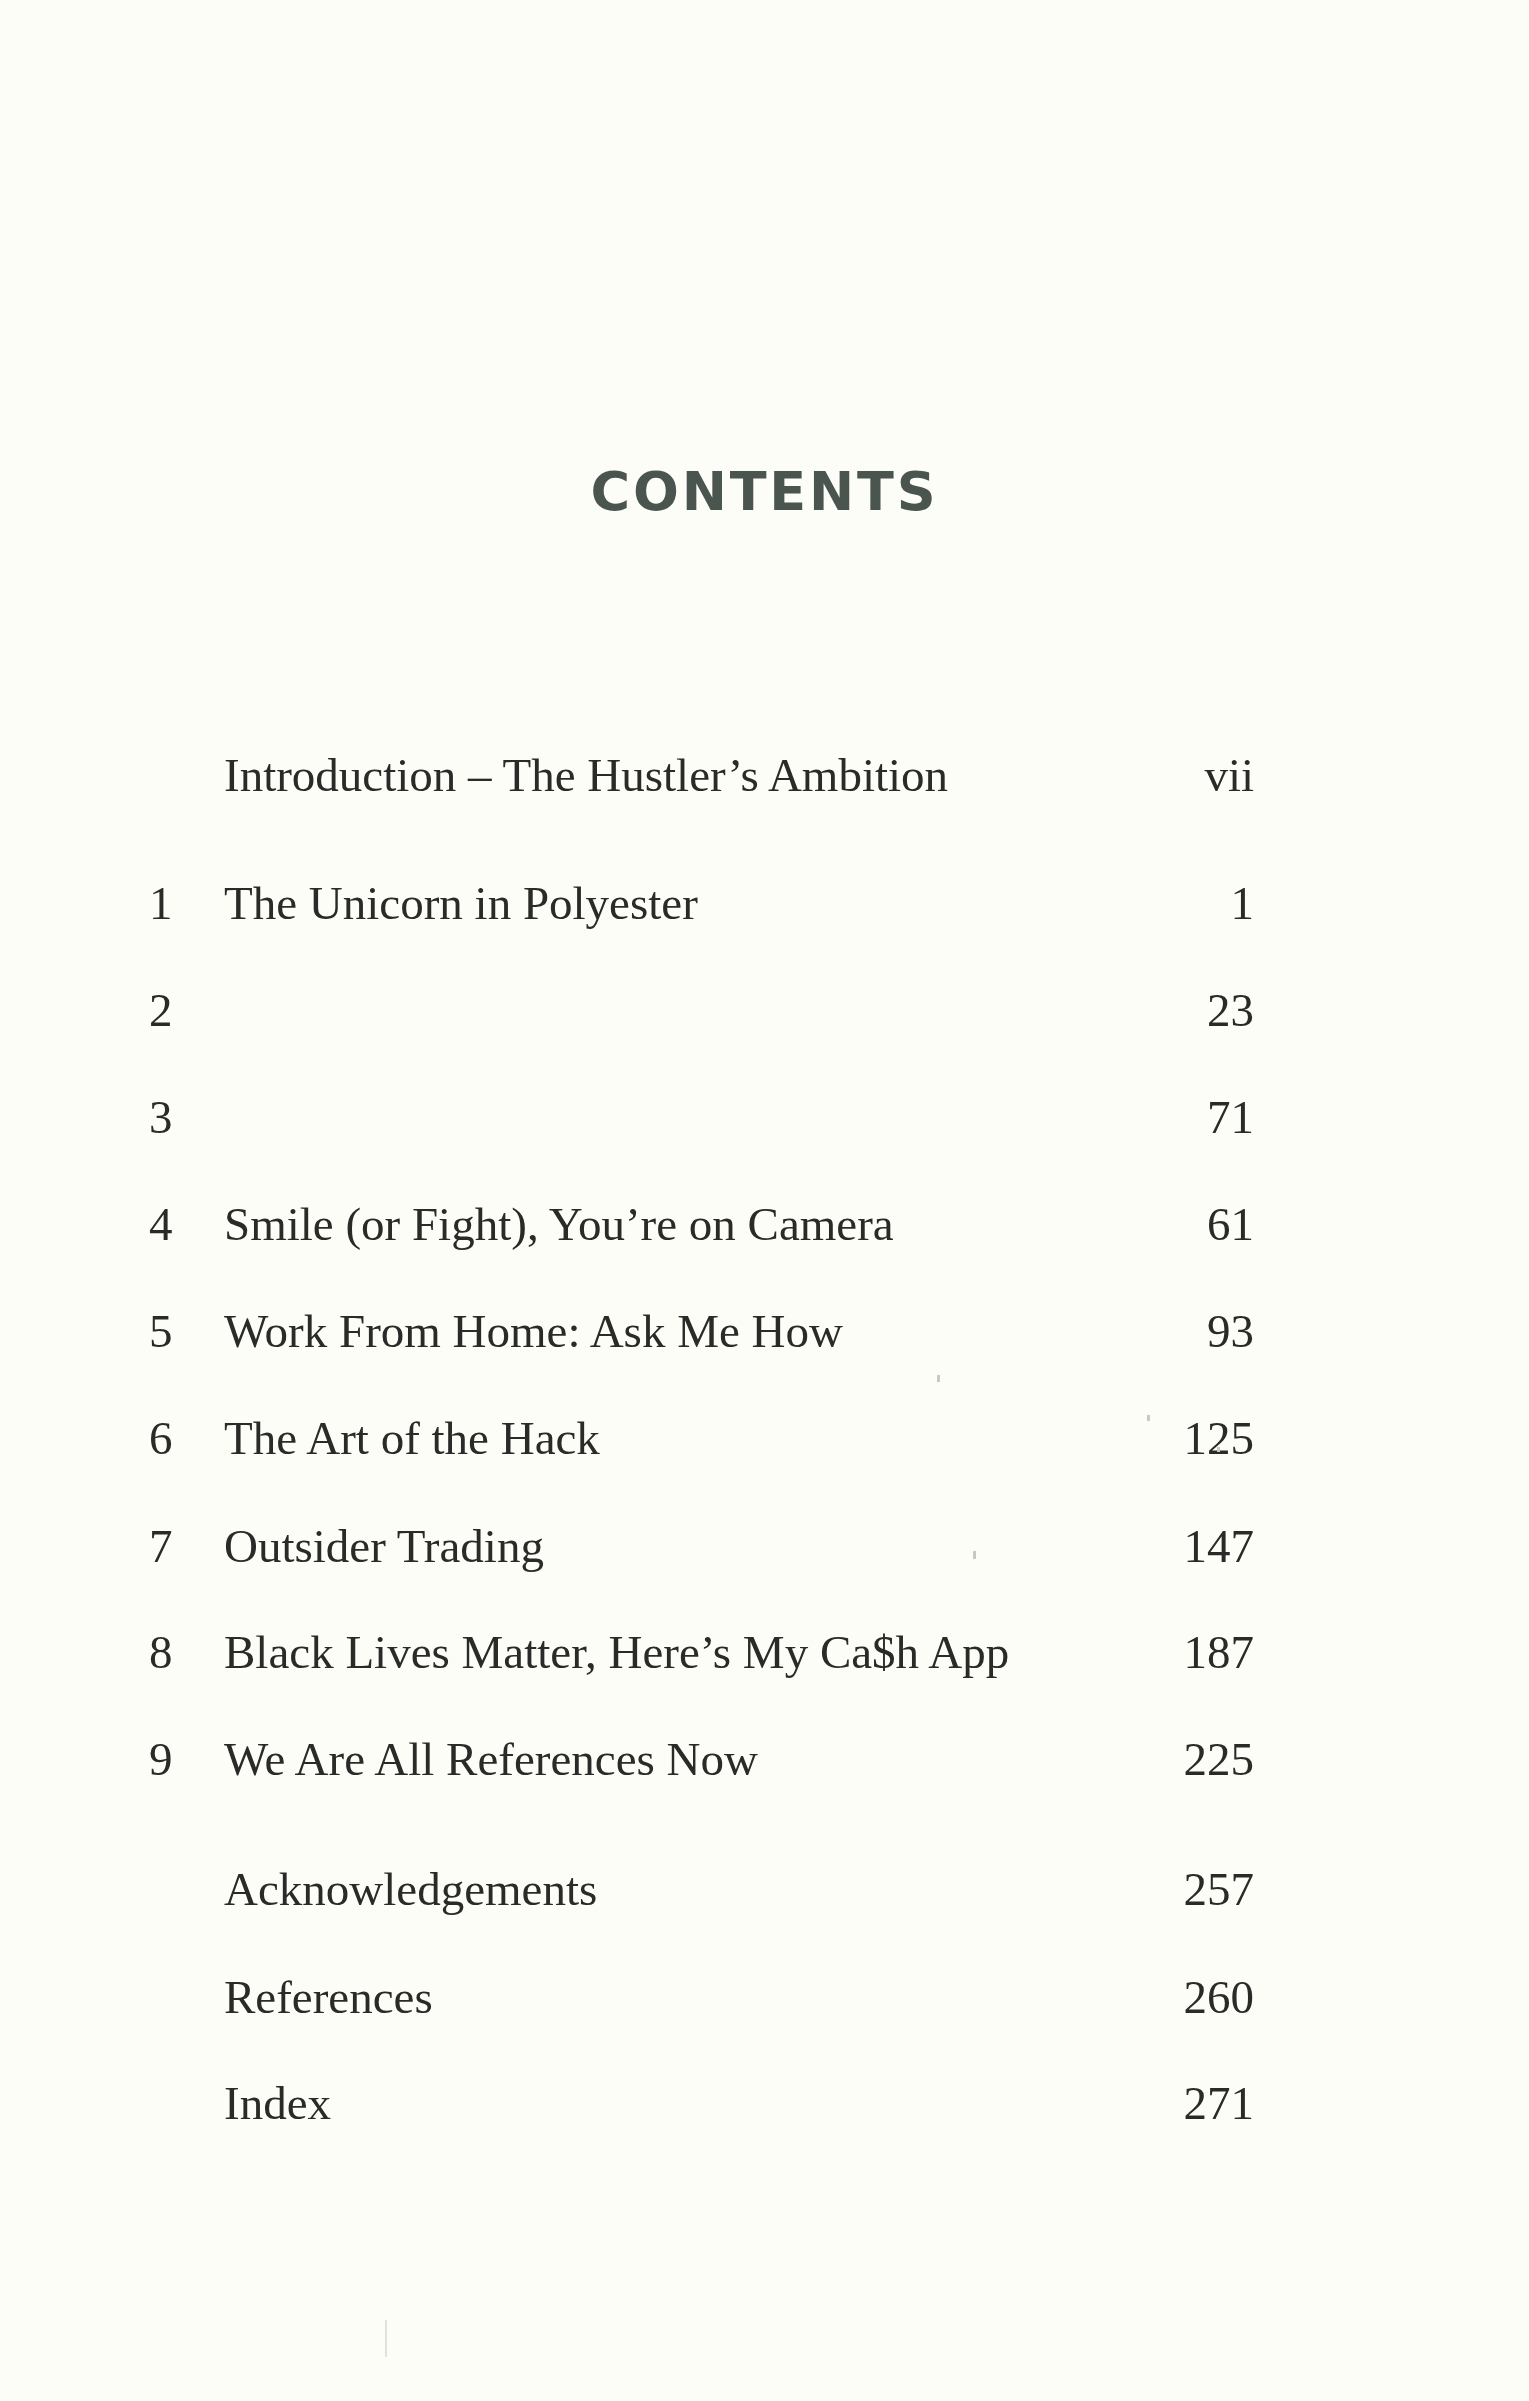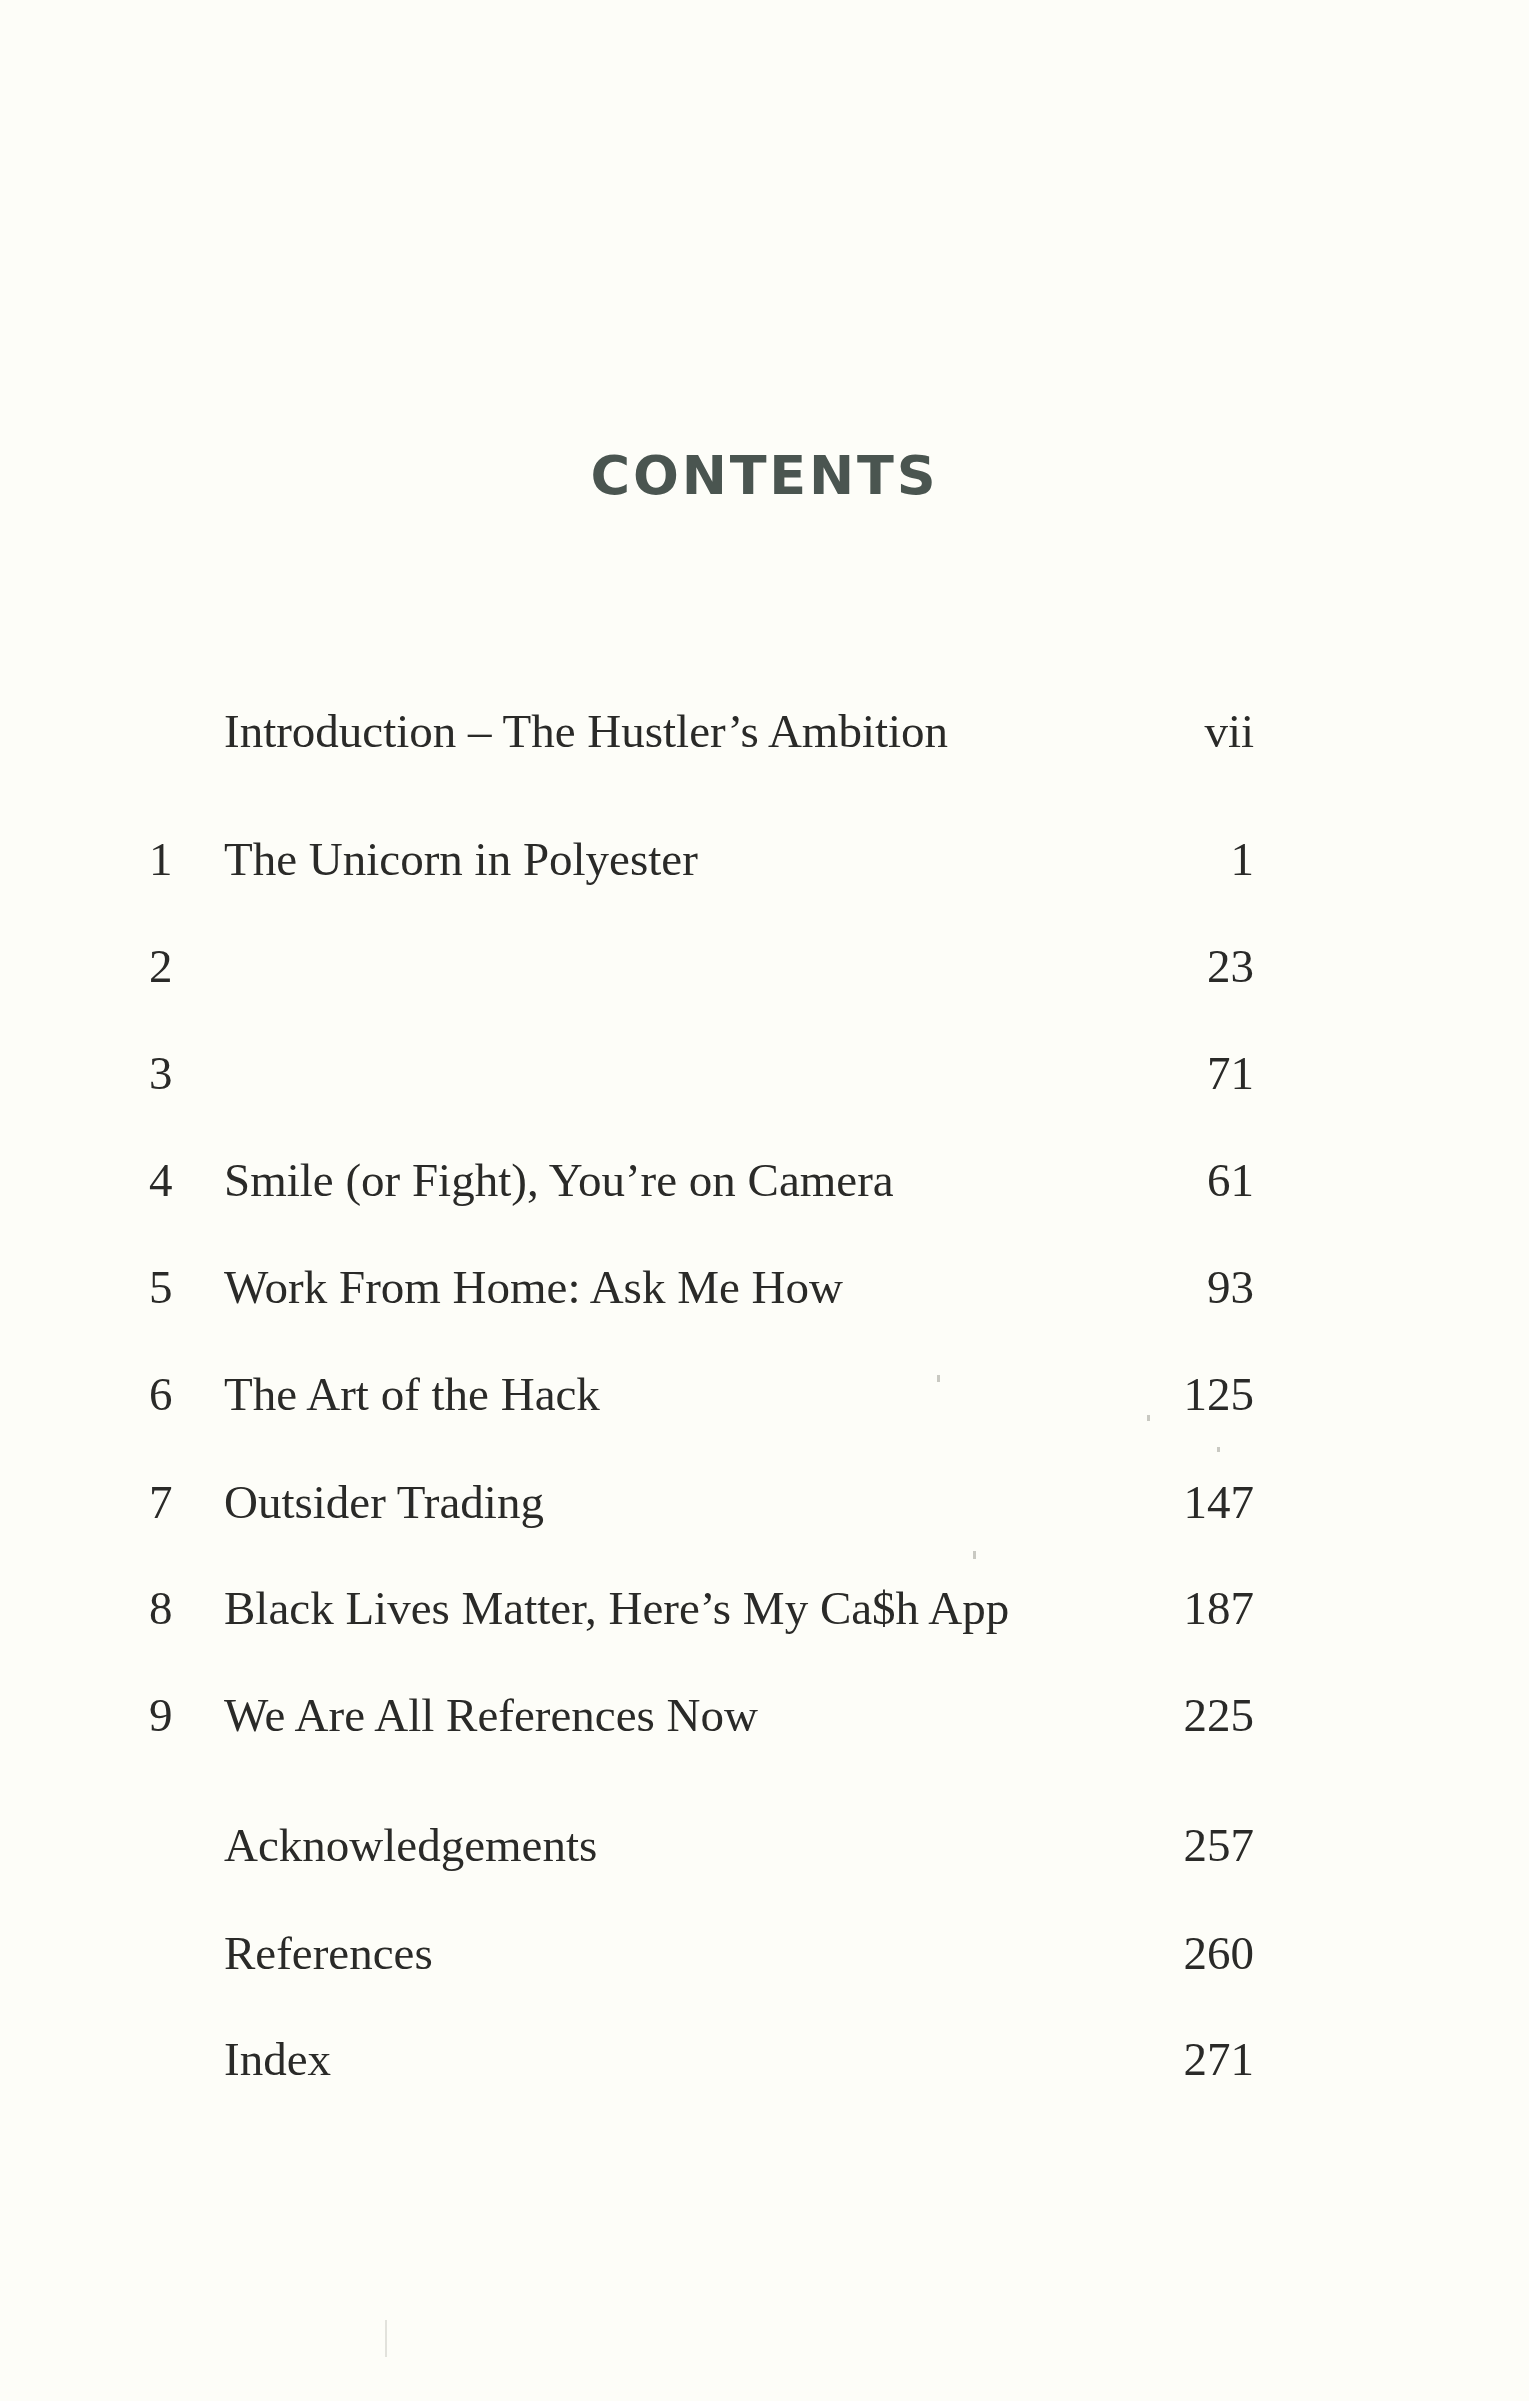--- a/index.html
+++ b/index.html
@@ -1,21 +1,21 @@
 <!DOCTYPE html>
 <html style="font-size:15px"><head>
 <meta charset="utf-8">
 <style>
   html, body { margin:0; padding:0; }
   body { width:1529px; height:2401px; background:#fdfdf8; position:relative; overflow:hidden;
          font-family:"Liberation Serif","DejaVu Serif",serif; color:#2a2a28; }
-  .heading { position:absolute; left:0; width:1529px; top:438px; text-align:center;
+  .heading { position:absolute; left:0; width:1529px; top:454px; text-align:center;
              font-family:"DejaVu Sans","Liberation Sans",sans-serif; font-weight:bold;
              font-size:54px; letter-spacing:2.8px; color:#4a5550; line-height:75px; }
-  .row { position:absolute; left:0; width:1529px; height:65px; line-height:65px; font-size:47px; }
+  .row { position:absolute; left:0; width:1529px; height:65px; line-height:65px; font-size:47px;margin-top:44px; }
   .num { position:absolute; left:149px; width:37px; text-align:left; }
   .title { position:absolute; left:224px; white-space:nowrap; }
   .page { position:absolute; right:275px; text-align:center; }
   .speck { position:absolute; background:#c9c9c2; }
 </style>
 </head>
 <body>
 
 <div class="heading">CONTENTS</div>
 

